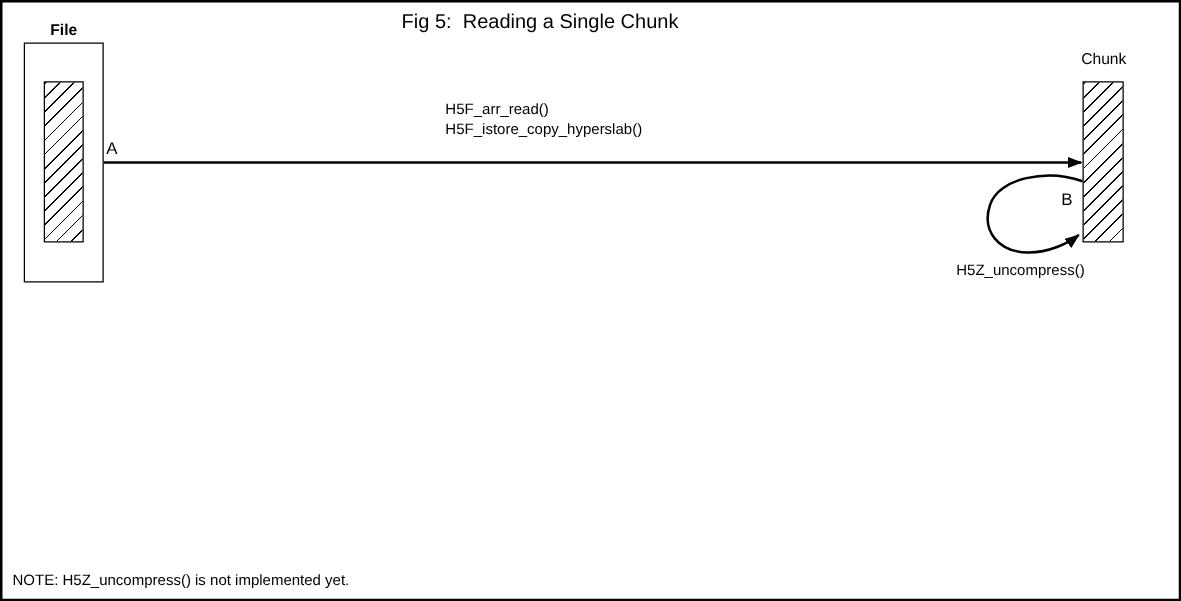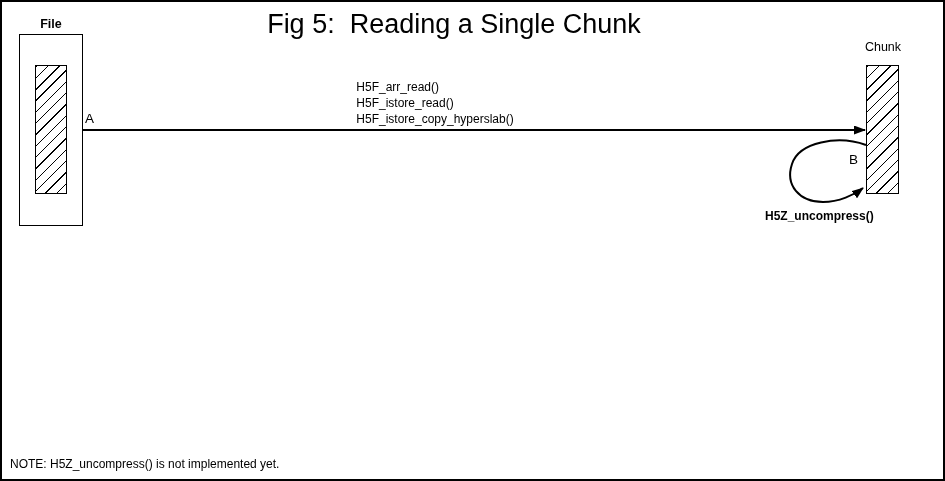--- a/index.html
+++ b/index.html
@@ -14,23 +14,23 @@
     box-sizing: border-box;
     background: #ffffff;
     border: 2px solid #000000;
     font-family: "Liberation Sans", sans-serif;
     color: #000000;
     overflow: hidden;
   }
   .abs { position: absolute; }
   .fig-title {
     top: 6px;
-    left: 452px;
+    left: 430px;
     transform: translateX(-50%);
-    font-size: 27px;
+    font-size: 16px;
     white-space: pre;
     line-height: 1.2;
   }
   .box-label {
     font-size: 12.5px;
     white-space: nowrap;
     transform: translateX(-50%);
     line-height: 1.1;
   }
   .file-label  { top: 16px; left: 49px; font-weight: bold; }
@@ -64,21 +64,20 @@
     line-height: 16px;
     white-space: nowrap;
   }
   .calls-above { top: 77px; }
   .calls-below { top: 128px; }
   .uncompress-label {
     left: 763px; top: 208px;
     font-size: 12px;
     white-space: nowrap;
     line-height: 1.1;
-    font-weight: bold;
   }
   .note {
     left: 8px; top: 455px;
     font-size: 12px;
     white-space: nowrap;
     line-height: 1.2;
     text-align: right;
   }
   svg.overlay {
     position: absolute;
@@ -109,21 +108,20 @@
     </defs>
     <line x1="81" y1="128" x2="863" y2="128" stroke="#000000" stroke-width="2" marker-end="url(#ah)"></line>
     <path d="M864,143 C836,133 797,140 790,162 C783,183 797,200 821,200 C837,200 852,193 861,186" fill="none" stroke="#000000" stroke-width="2" marker-end="url(#ah)"></path>
   </svg>
 
   <div class="abs endpoint-label label-a">A</div>
   <div class="abs endpoint-label label-b">B</div>
 
   <div class="abs call-stack calls-above">
     <div>H5F_arr_read()</div>
-    <div>H5F_istore_read()</div>
     <div>H5F_istore_copy_hyperslab()</div>
   </div>
 
 
   <div class="abs uncompress-label">H5Z_uncompress()</div>
 
   <div class="abs note">NOTE: H5Z_uncompress() is not implemented yet.</div>
 
 </div>
 

